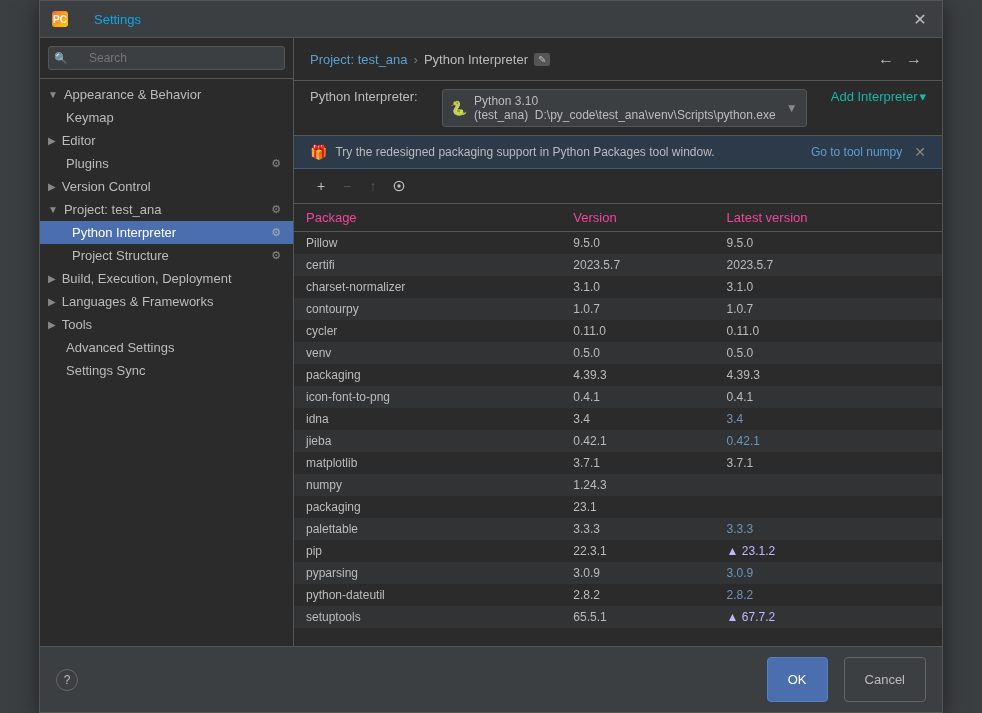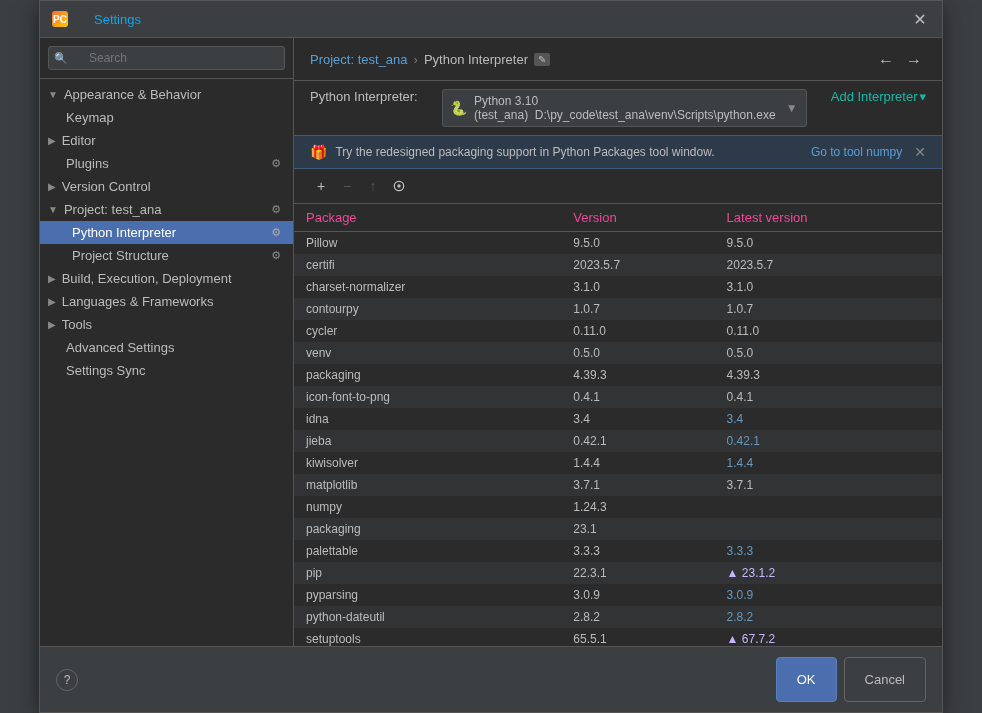--- a/index.html
+++ b/index.html
@@ -383,21 +383,21 @@
       color: #bbbbbb;
       cursor: pointer;
       display: flex;
       align-items: center;
       justify-content: center;
       font-size: 12px;
     }
     
     .footer-right {
       display: flex;
-      gap: 7px;
+      gap: 16px;
     }
     
     .btn-ok {
       background: #4b6eaf;
       border: 1px solid #5a7fbf;
       border-radius: 4px;
       color: white;
       padding: 6px 20px;
       cursor: pointer;
       font-size: 13px;
@@ -625,25 +625,20 @@
     <td>idna</td>
     <td>3.4</td>
     <td class="version-update">3.4</td>
   </tr>
               <tr>
     <td>jieba</td>
     <td>0.42.1</td>
     <td class="version-update">0.42.1</td>
   </tr>
               <tr>
-    <td>kiwisolver</td>
-    <td>1.4.4</td>
-    <td class="version-update">1.4.4</td>
-  </tr>
-              <tr>
     <td>matplotlib</td>
     <td>3.7.1</td>
     <td class="">3.7.1</td>
   </tr>
               <tr>
     <td>numpy</td>
     <td>1.24.3</td>
     <td class=""></td>
   </tr>
               <tr>

